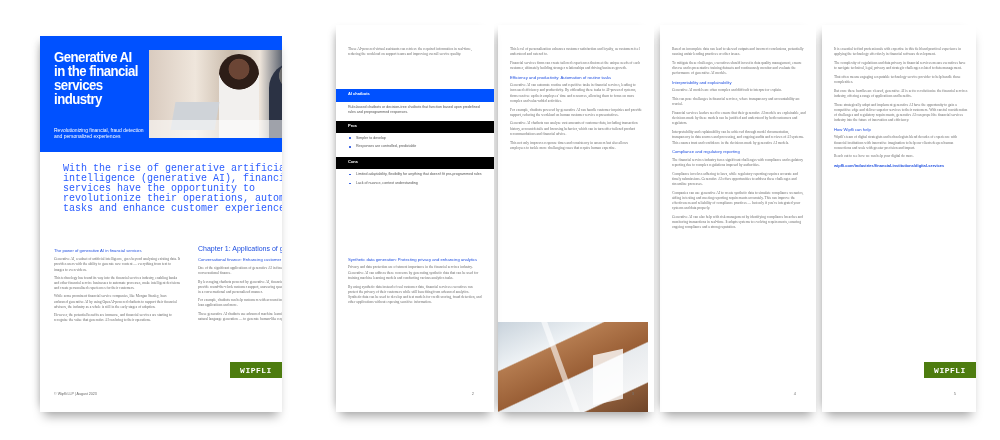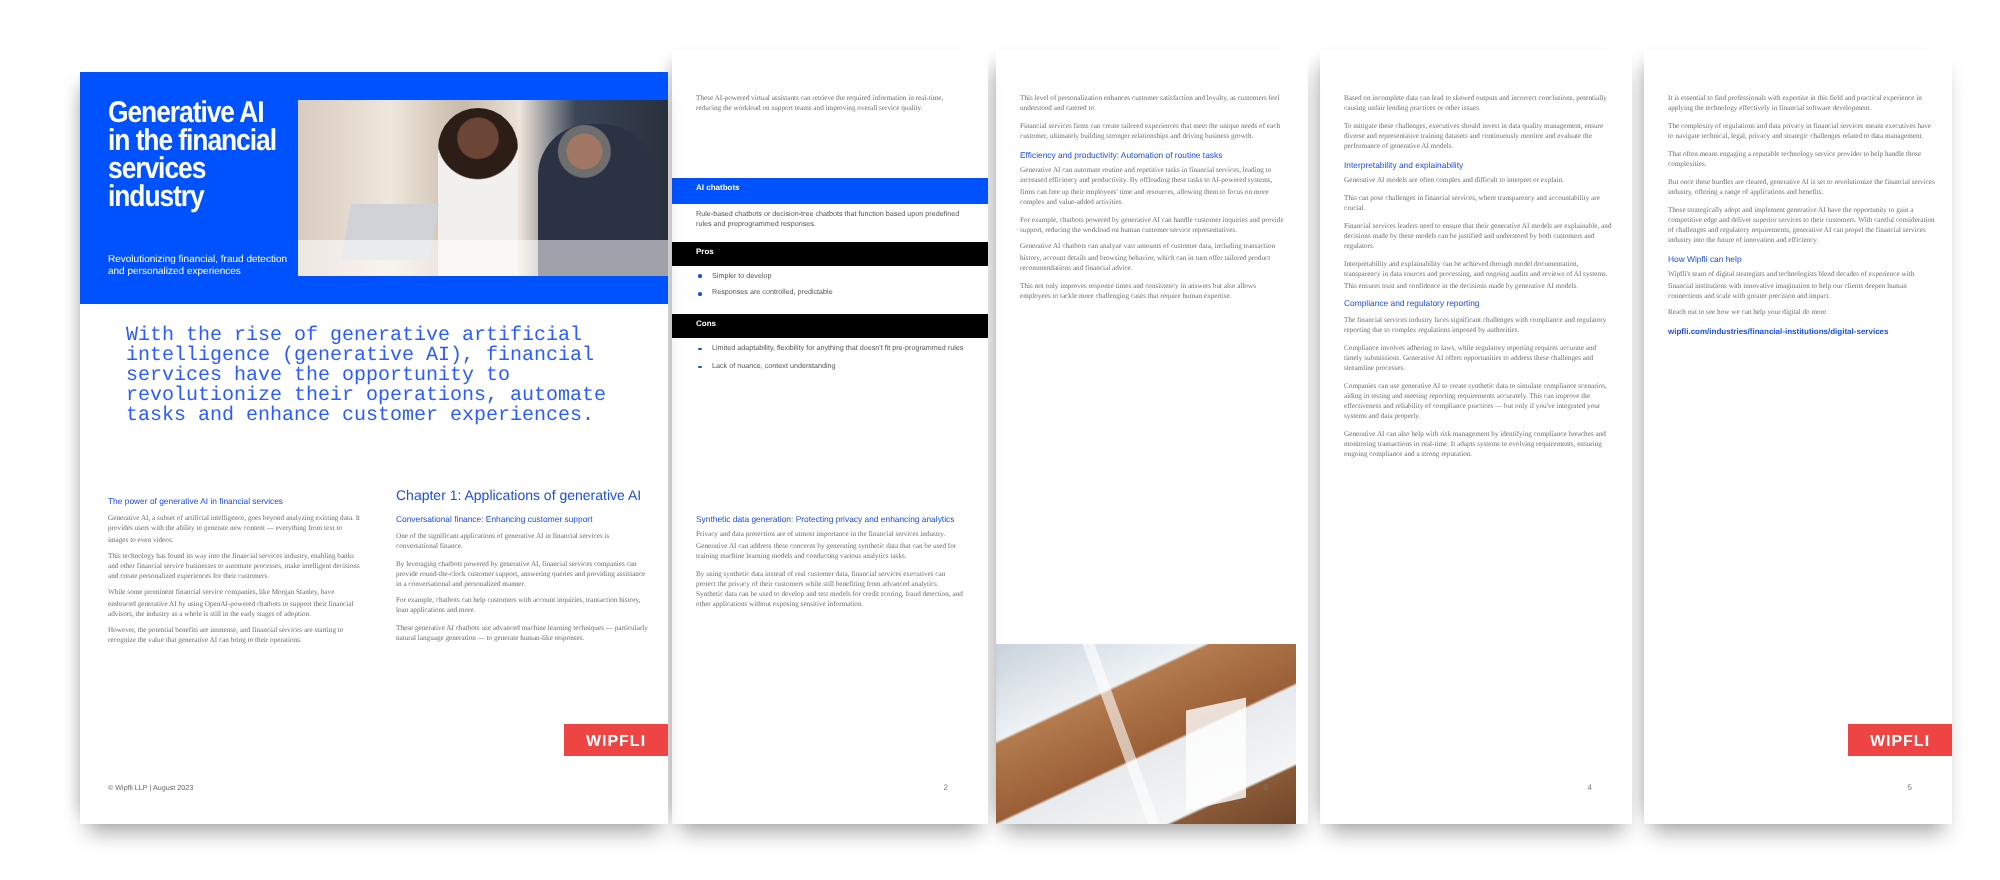--- a/index.html
+++ b/index.html
@@ -8,21 +8,21 @@
 
   .page {
     position: absolute;
     background: #ffffff;
     box-shadow: 0 8px 10px -4px rgba(0,0,0,0.35), -6px 0 8px -6px rgba(0,0,0,0.25);
     overflow: hidden;
   }
   .page .pnum { position: absolute; bottom: 16px; right: 20px; font-size: 4px; color: #777; }
 
   
-  #p1 { left: 40px; top: 36px; width: 294px; height: 376px; z-index: 5; }
+  #p1 { left: 40px; top: 36px; width: 242px; height: 376px; z-index: 5; }
   .banner { position: absolute; left: 0; top: 0; width: 294px; height: 116px; background: #0051ff; }
   .banner .title {
     position: absolute; left: 14px; top: 14px; width: 104px;
     font-family: "Liberation Sans", sans-serif; font-weight: bold; color: #fff;
     font-size: 15px; line-height: 14px; letter-spacing: -0.6px; transform: scaleX(0.88); transform-origin: left top;
   }
   .banner .subtitle { position: absolute; left: 14px; top: 91px; width: 90px; font-size: 5px; line-height: 6px; color: #fff; }
   .banner .photo {
     position: absolute; left: 109px; top: 14px; width: 185px; height: 88px;
     background: linear-gradient(90deg, #d9cbbf 0%, #efe6dc 25%, #c8b9a9 45%, #ede4da 60%, #3b4658 75%, #2a2f3c 100%);
@@ -37,22 +37,22 @@
 
   .col { position: absolute; top: 212px; width: 128px; font-size: 3.6px; line-height: 5.2px; color: #6b6b6b; font-family: "Liberation Serif", serif; }
   .col p { margin-bottom: 3px; }
   .col .h3 { font-family: "Liberation Sans", sans-serif; color: #1f4fe0; font-size: 4.2px; margin-bottom: 4px; }
   .col .h2 { font-family: "Liberation Sans", sans-serif; color: #1f4fe0; font-size: 7px; line-height: 9px; margin-bottom: 4px; }
   #p1 .col1 { left: 14px; }
   #p1 .col2 { left: 158px; top: 208px; }
   .footer-left { position: absolute; left: 14px; bottom: 16px; font-size: 3.6px; color: #666; }
 
   .logo {
-    position: absolute; width: 52px; height: 16px; background: #ef4444; color: #fff;
-    font-family: Liberation Sans, sans-serif; font-weight: bold; font-size: 8px; letter-spacing: 0.5px;
+    position: absolute; width: 52px; height: 16px; background: #4d7c0f; color: #fff;
+    font-family: Liberation Mono, monospace; font-weight: bold; font-size: 8px; letter-spacing: 0.5px;
     display: flex; align-items: center; justify-content: center;
   }
   #p1 .logo { right: 0; bottom: 34px; }
 
   
   .sp { top: 25px; height: 387px; }
   #p2 { left: 336px; width: 158px; z-index: 4; }
   #p3 { left: 498px; width: 156px; z-index: 3; }
   #p4 { left: 660px; width: 156px; z-index: 2; }
   #p5 { left: 822px; width: 154px; z-index: 1; }

